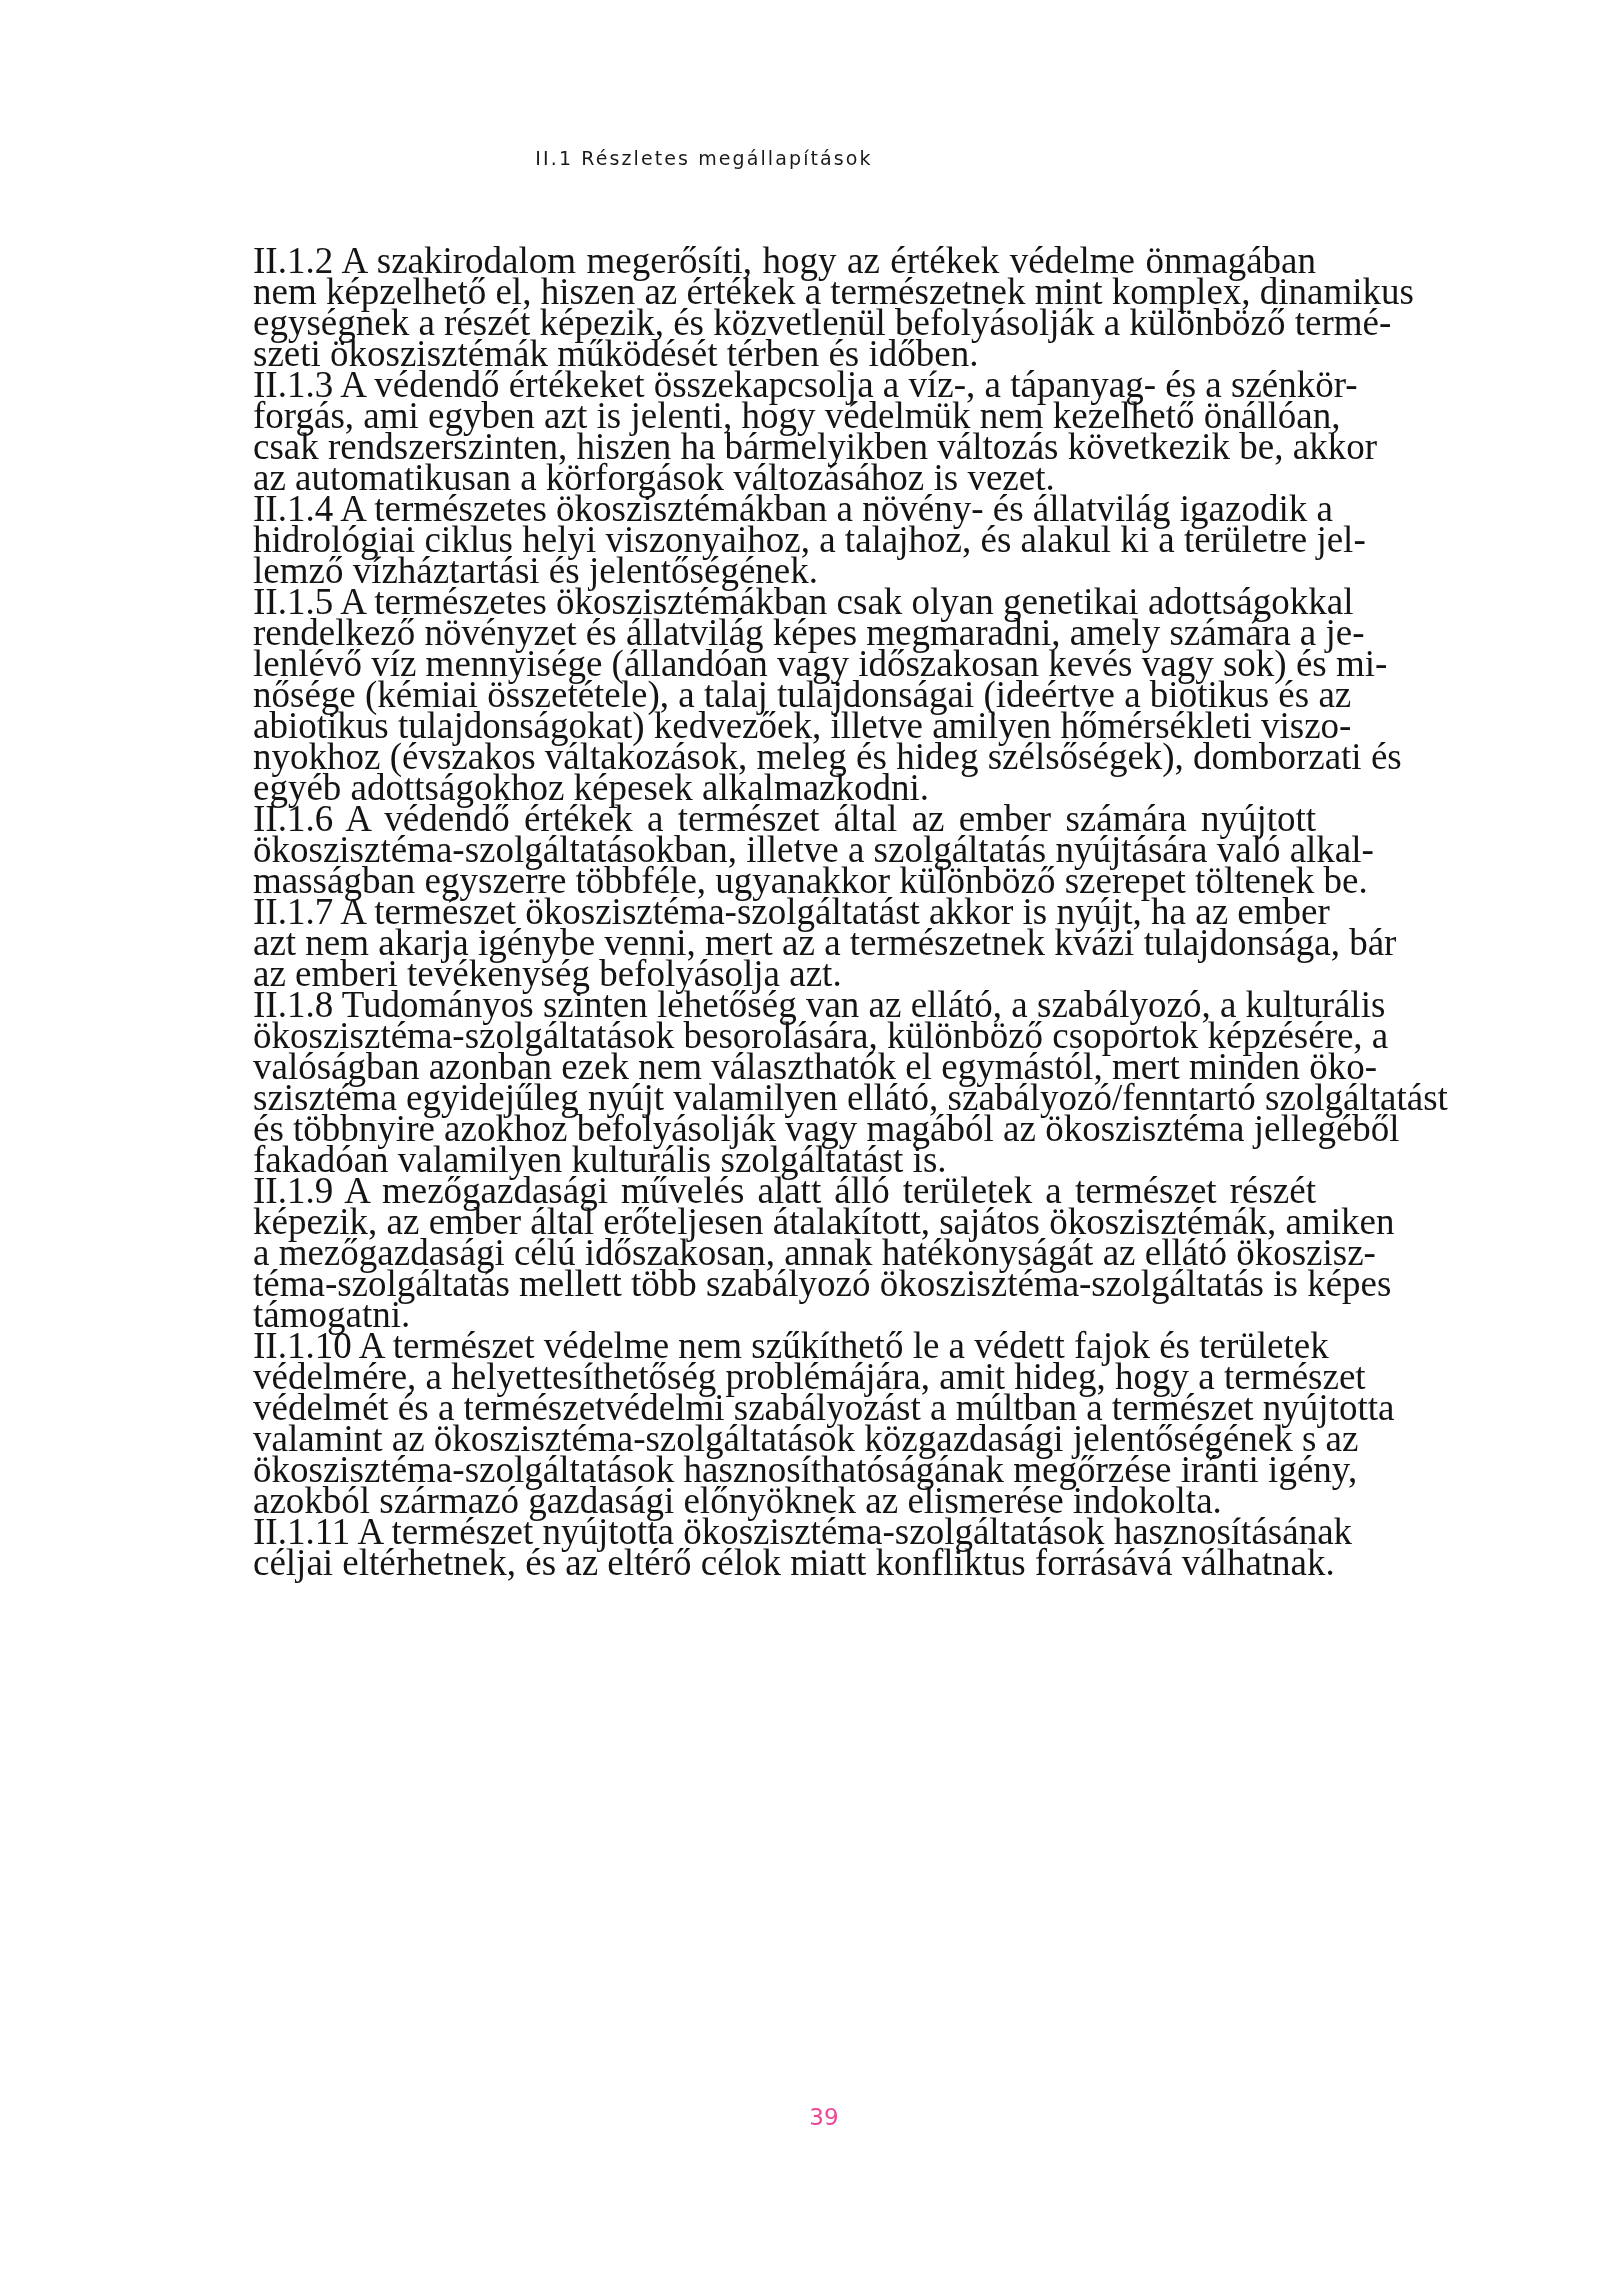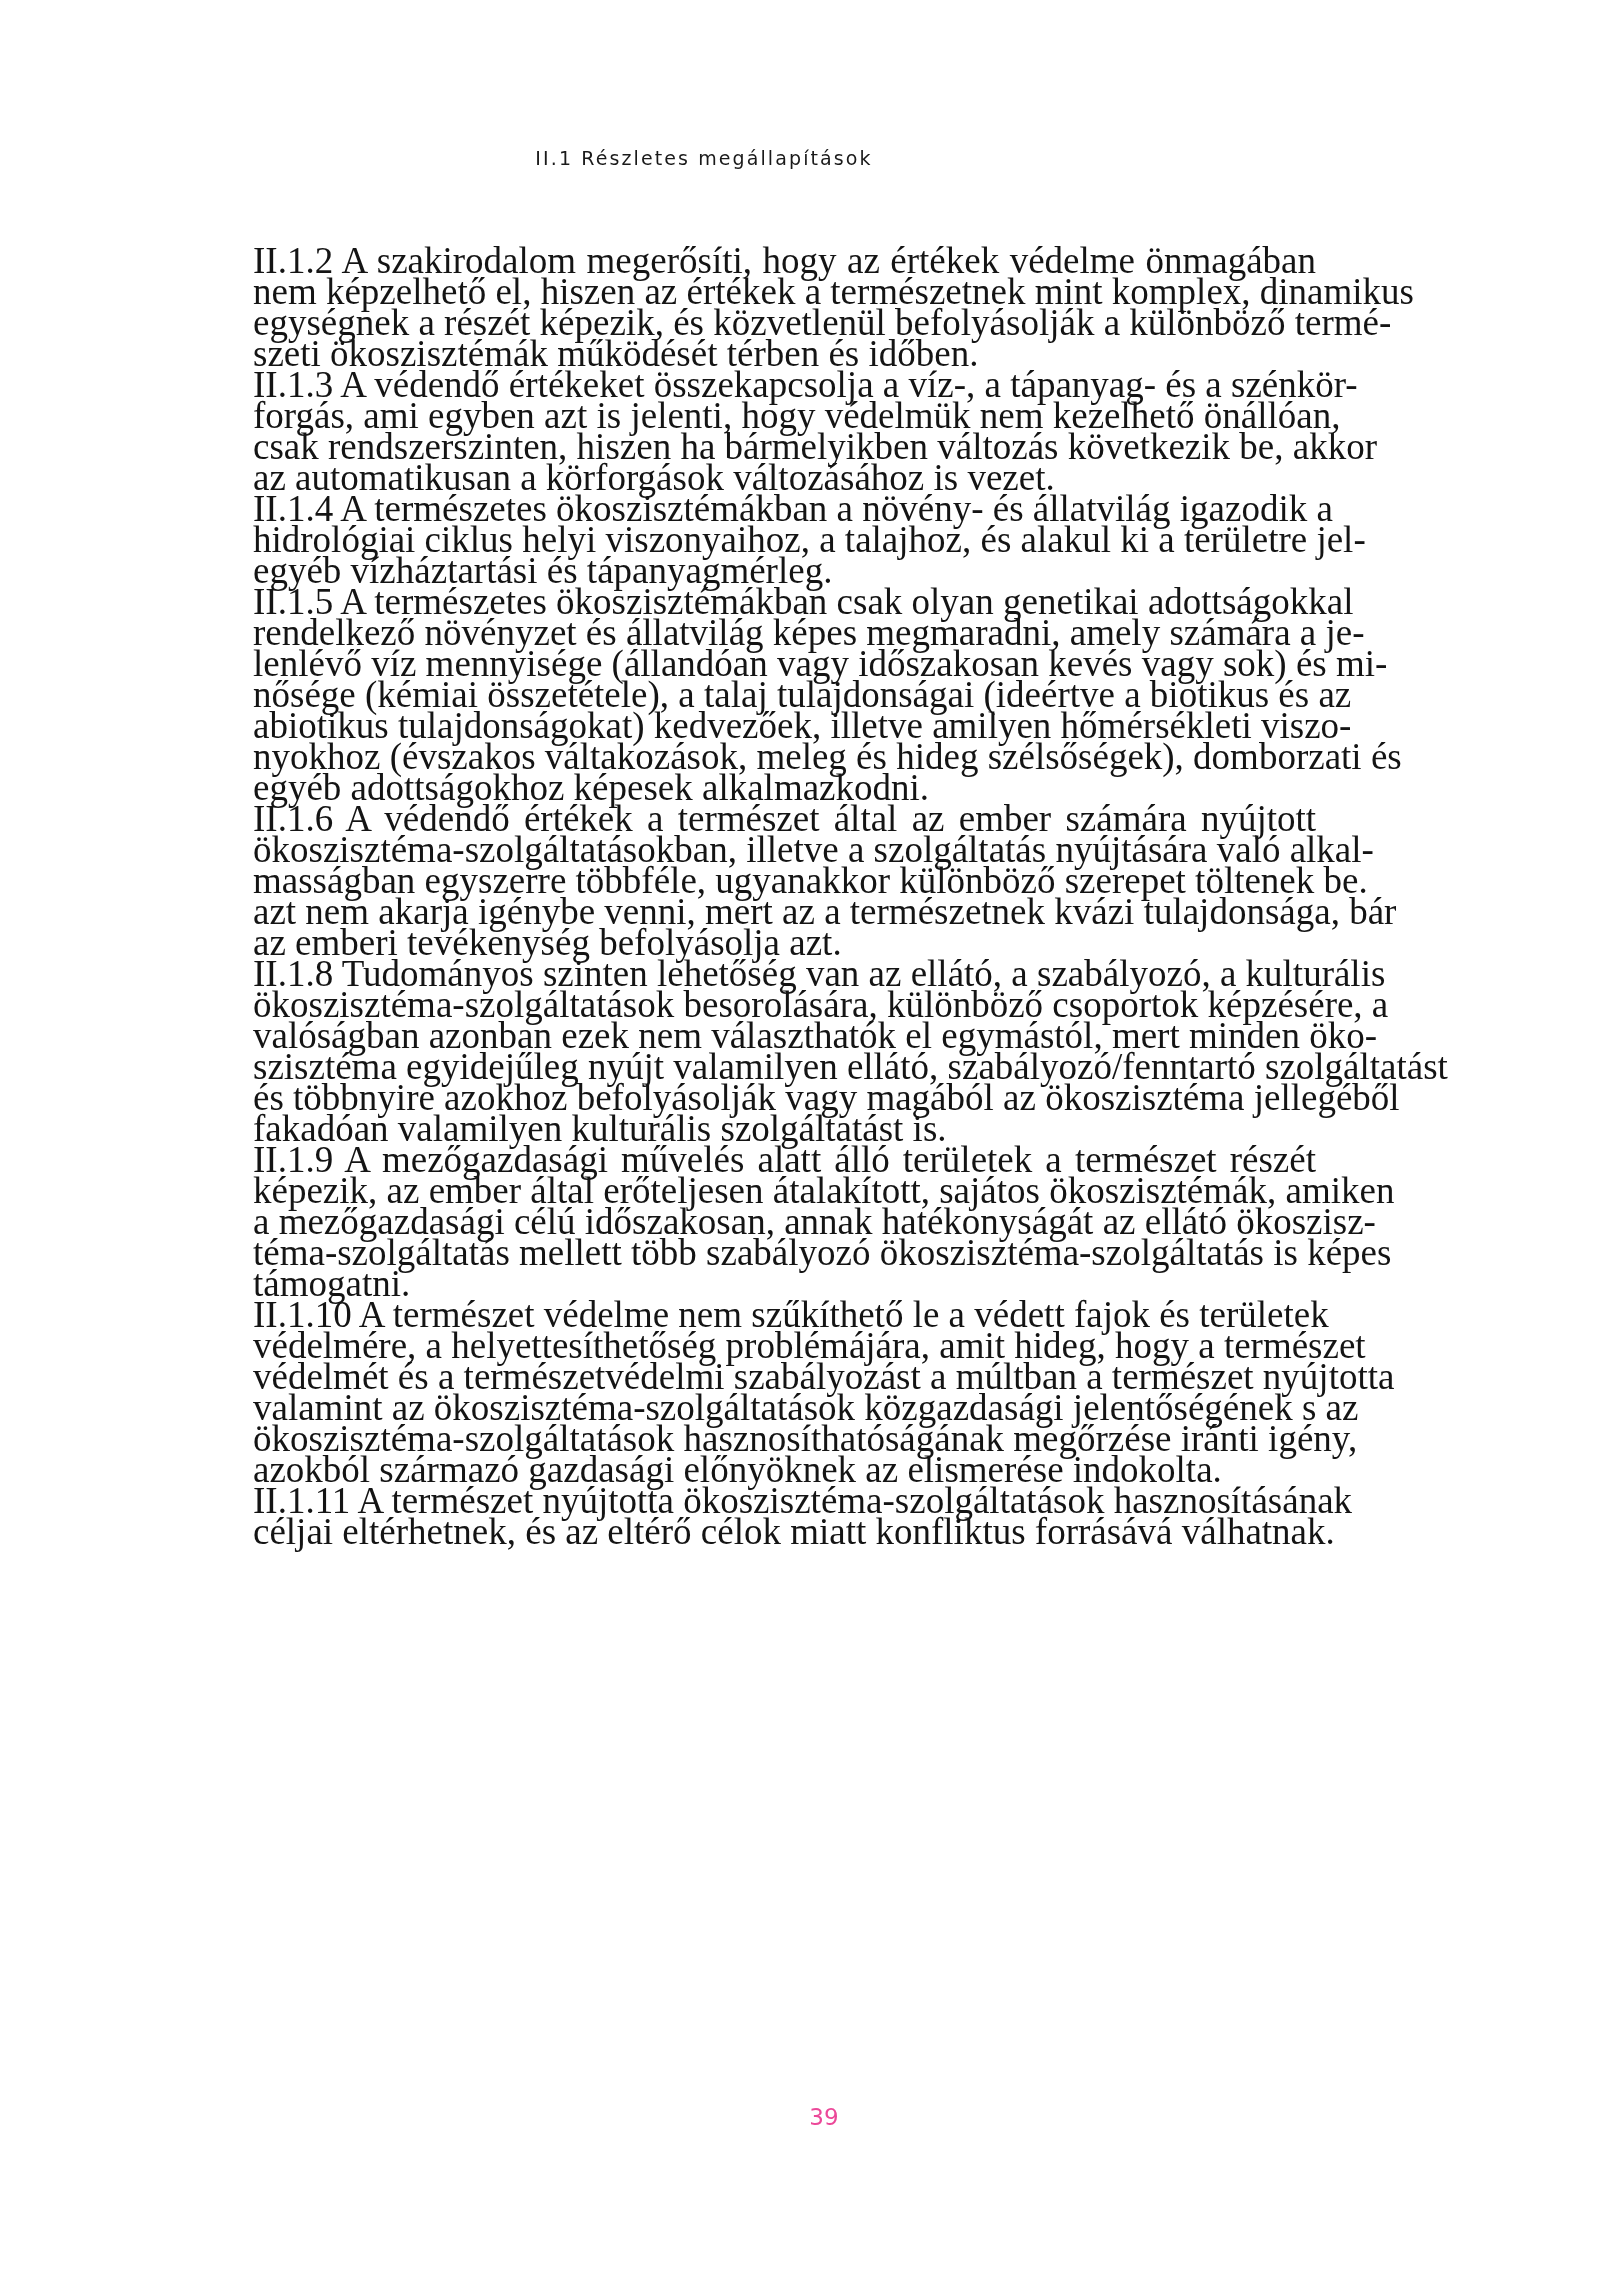--- a/index.html
+++ b/index.html
@@ -38,37 +38,38 @@
     </p>
     <p>
       <span class="line">II.1.3 A védendő értékeket összekapcsolja a víz-, a tápanyag- és a szénkör-</span>
       <span class="line">forgás, ami egyben azt is jelenti, hogy védelmük nem kezelhető önállóan,</span>
       <span class="line">csak rendszerszinten, hiszen ha bármelyikben változás következik be, akkor</span>
       <span class="line last">az automatikusan a körforgások változásához is vezet.</span>
     </p>
     <p>
       <span class="line">II.1.4 A természetes ökoszisztémákban a növény- és állatvilág igazodik a</span>
       <span class="line">hidrológiai ciklus helyi viszonyaihoz, a talajhoz, és alakul ki a területre jel-</span>
-      <span class="line last">egyéb vízháztartási és tápanyagmérleg.</span>
+      <span class="line last">lemző vízháztartási és jelentőségének.</span>
     </p>
     <p>
       <span class="line">II.1.5 A természetes ökoszisztémákban csak olyan genetikai adottságokkal</span>
       <span class="line">rendelkező növényzet és állatvilág képes megmaradni, amely számára a je-</span>
       <span class="line">lenlévő víz mennyisége (állandóan vagy időszakosan kevés vagy sok) és mi-</span>
       <span class="line">nősége (kémiai összetétele), a talaj tulajdonságai (ideértve a biotikus és az</span>
       <span class="line">abiotikus tulajdonságokat) kedvezőek, illetve amilyen hőmérsékleti viszo-</span>
       <span class="line">nyokhoz (évszakos váltakozások, meleg és hideg szélsőségek), domborzati és</span>
       <span class="line last">egyéb adottságokhoz képesek alkalmazkodni.</span>
     </p>
     <p>
       <span class="line">II.1.6 A védendő értékek a természet által az ember számára nyújtott</span>
       <span class="line">ökoszisztéma-szolgáltatásokban, illetve a szolgáltatás nyújtására való alkal-</span>
       <span class="line last">masságban egyszerre többféle, ugyanakkor különböző szerepet töltenek be.</span>
     </p>
     <p>
+      <span class="line">II.1.7 A természet ökoszisztéma-szolgáltatást akkor is nyújt, ha az ember</span>
       <span class="line">azt nem akarja igénybe venni, mert az a természetnek kvázi tulajdonsága, bár</span>
       <span class="line last">az emberi tevékenység befolyásolja azt.</span>
     </p>
     <p>
       <span class="line">II.1.8 Tudományos szinten lehetőség van az ellátó, a szabályozó, a kulturális</span>
       <span class="line">ökoszisztéma-szolgáltatások besorolására, különböző csoportok képzésére, a</span>
       <span class="line">valóságban azonban ezek nem választhatók el egymástól, mert minden öko-</span>
       <span class="line">szisztéma egyidejűleg nyújt valamilyen ellátó, szabályozó/fenntartó szolgáltatást</span>
       <span class="line">és többnyire azokhoz befolyásolják vagy magából az ökoszisztéma jellegéből</span>
       <span class="line last">fakadóan valamilyen kulturális szolgáltatást is.</span>

